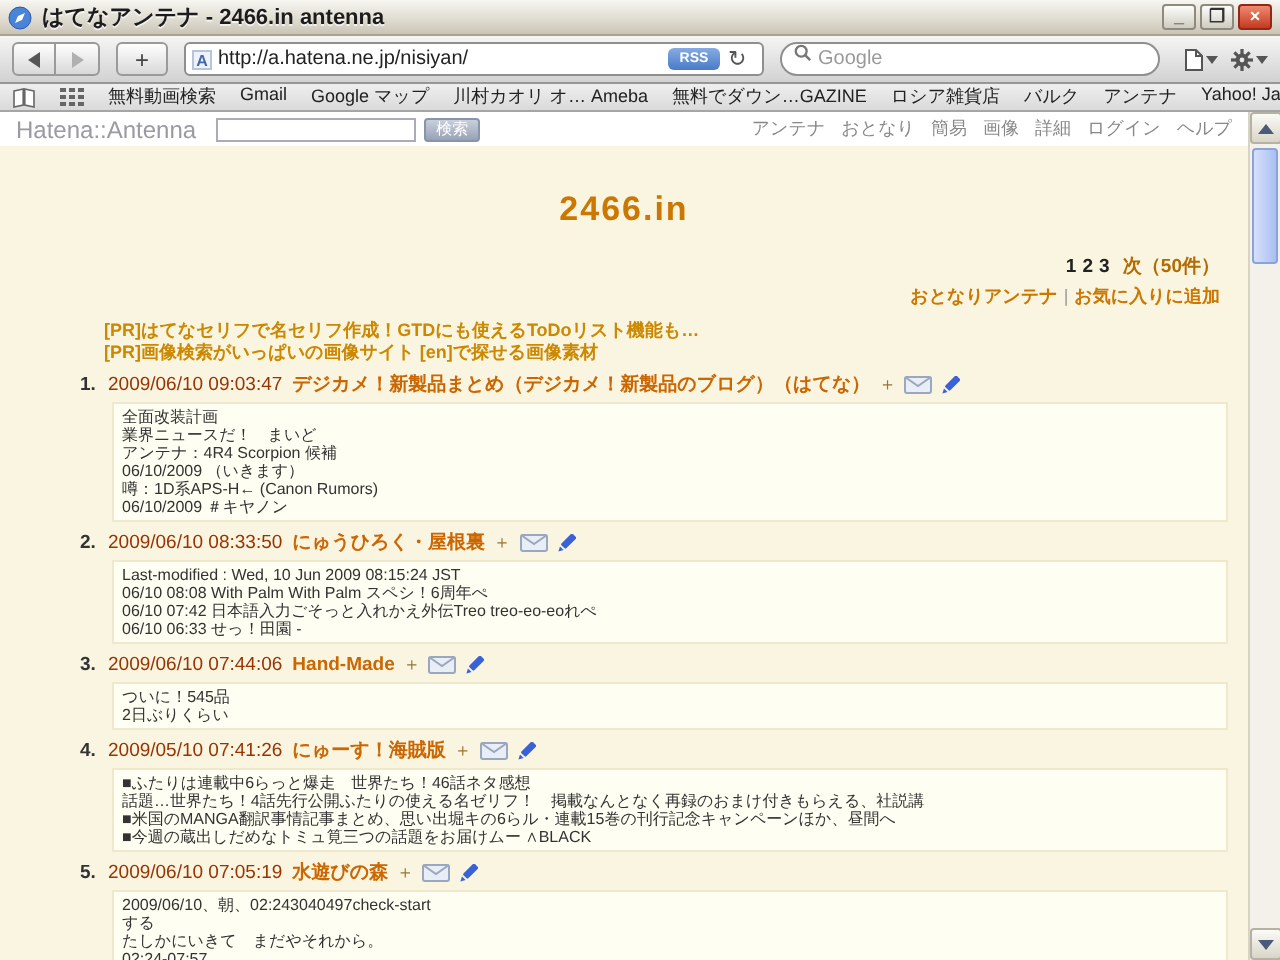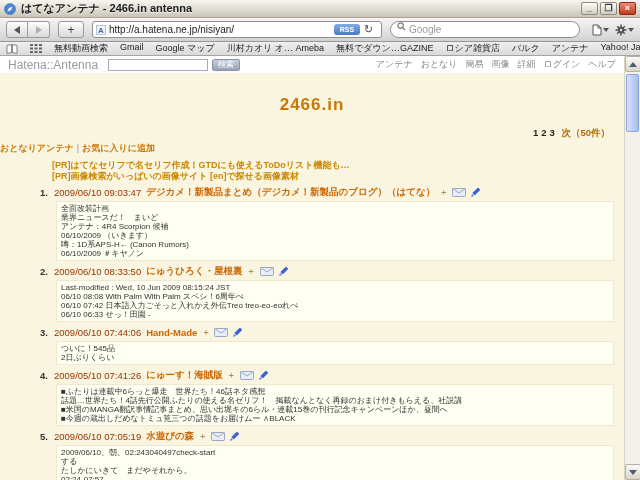--- a/index.html
+++ b/index.html
@@ -67,21 +67,21 @@
   .strip-btn{ height:12px; margin-left:4px; font-size:8px; line-height:10px; color:#fff; border:1px solid #8894aa;
     background:linear-gradient(#c9d0dc,#98a2b6); border-radius:2px; padding:0 5px; }
   .strip-nav{ margin-left:auto; display:flex; gap:8px; }
   .strip-nav span{ font-size:9px; color:#888; white-space:nowrap; }
 
   .page-title{ text-align:center; margin-top:22px; font-size:17px; font-weight:bold; color:#cc7700; letter-spacing:1px; }
 
   .pagination{ text-align:right; padding-right:14px; margin-top:12px; font-size:9.5px; }
   .pg-pages span{ font-weight:bold; color:#222; margin-left:3px; }
   .pg-next{ font-weight:bold; color:#b36b00; margin-left:4px; }
-  .sub-links{ text-align:left; padding-right:14px; font-size:9px; margin-top:2px; }
+  .sub-links{ text-align:right; padding-right:14px; font-size:9px; margin-top:2px; }
   .sub-links a{ color:#cc7700; font-weight:bold; text-decoration:none; }
   .sub-links .sep{ color:#999; margin:0 3px; }
 
   .pr-block{ margin:5px 0 2px 52px; }
   .pr-line{ font-size:9px; font-weight:bold; color:#cc8800; line-height:11px; white-space:nowrap; overflow:hidden; }
 
   .entries{ margin-top:4px; }
   .entry{ margin-bottom:3px; }
   .entry-header{ margin-left:40px; font-size:9.5px; white-space:nowrap; display:flex; align-items:center; }
   .entry-num{ font-weight:bold; color:#333; width:14px; }

